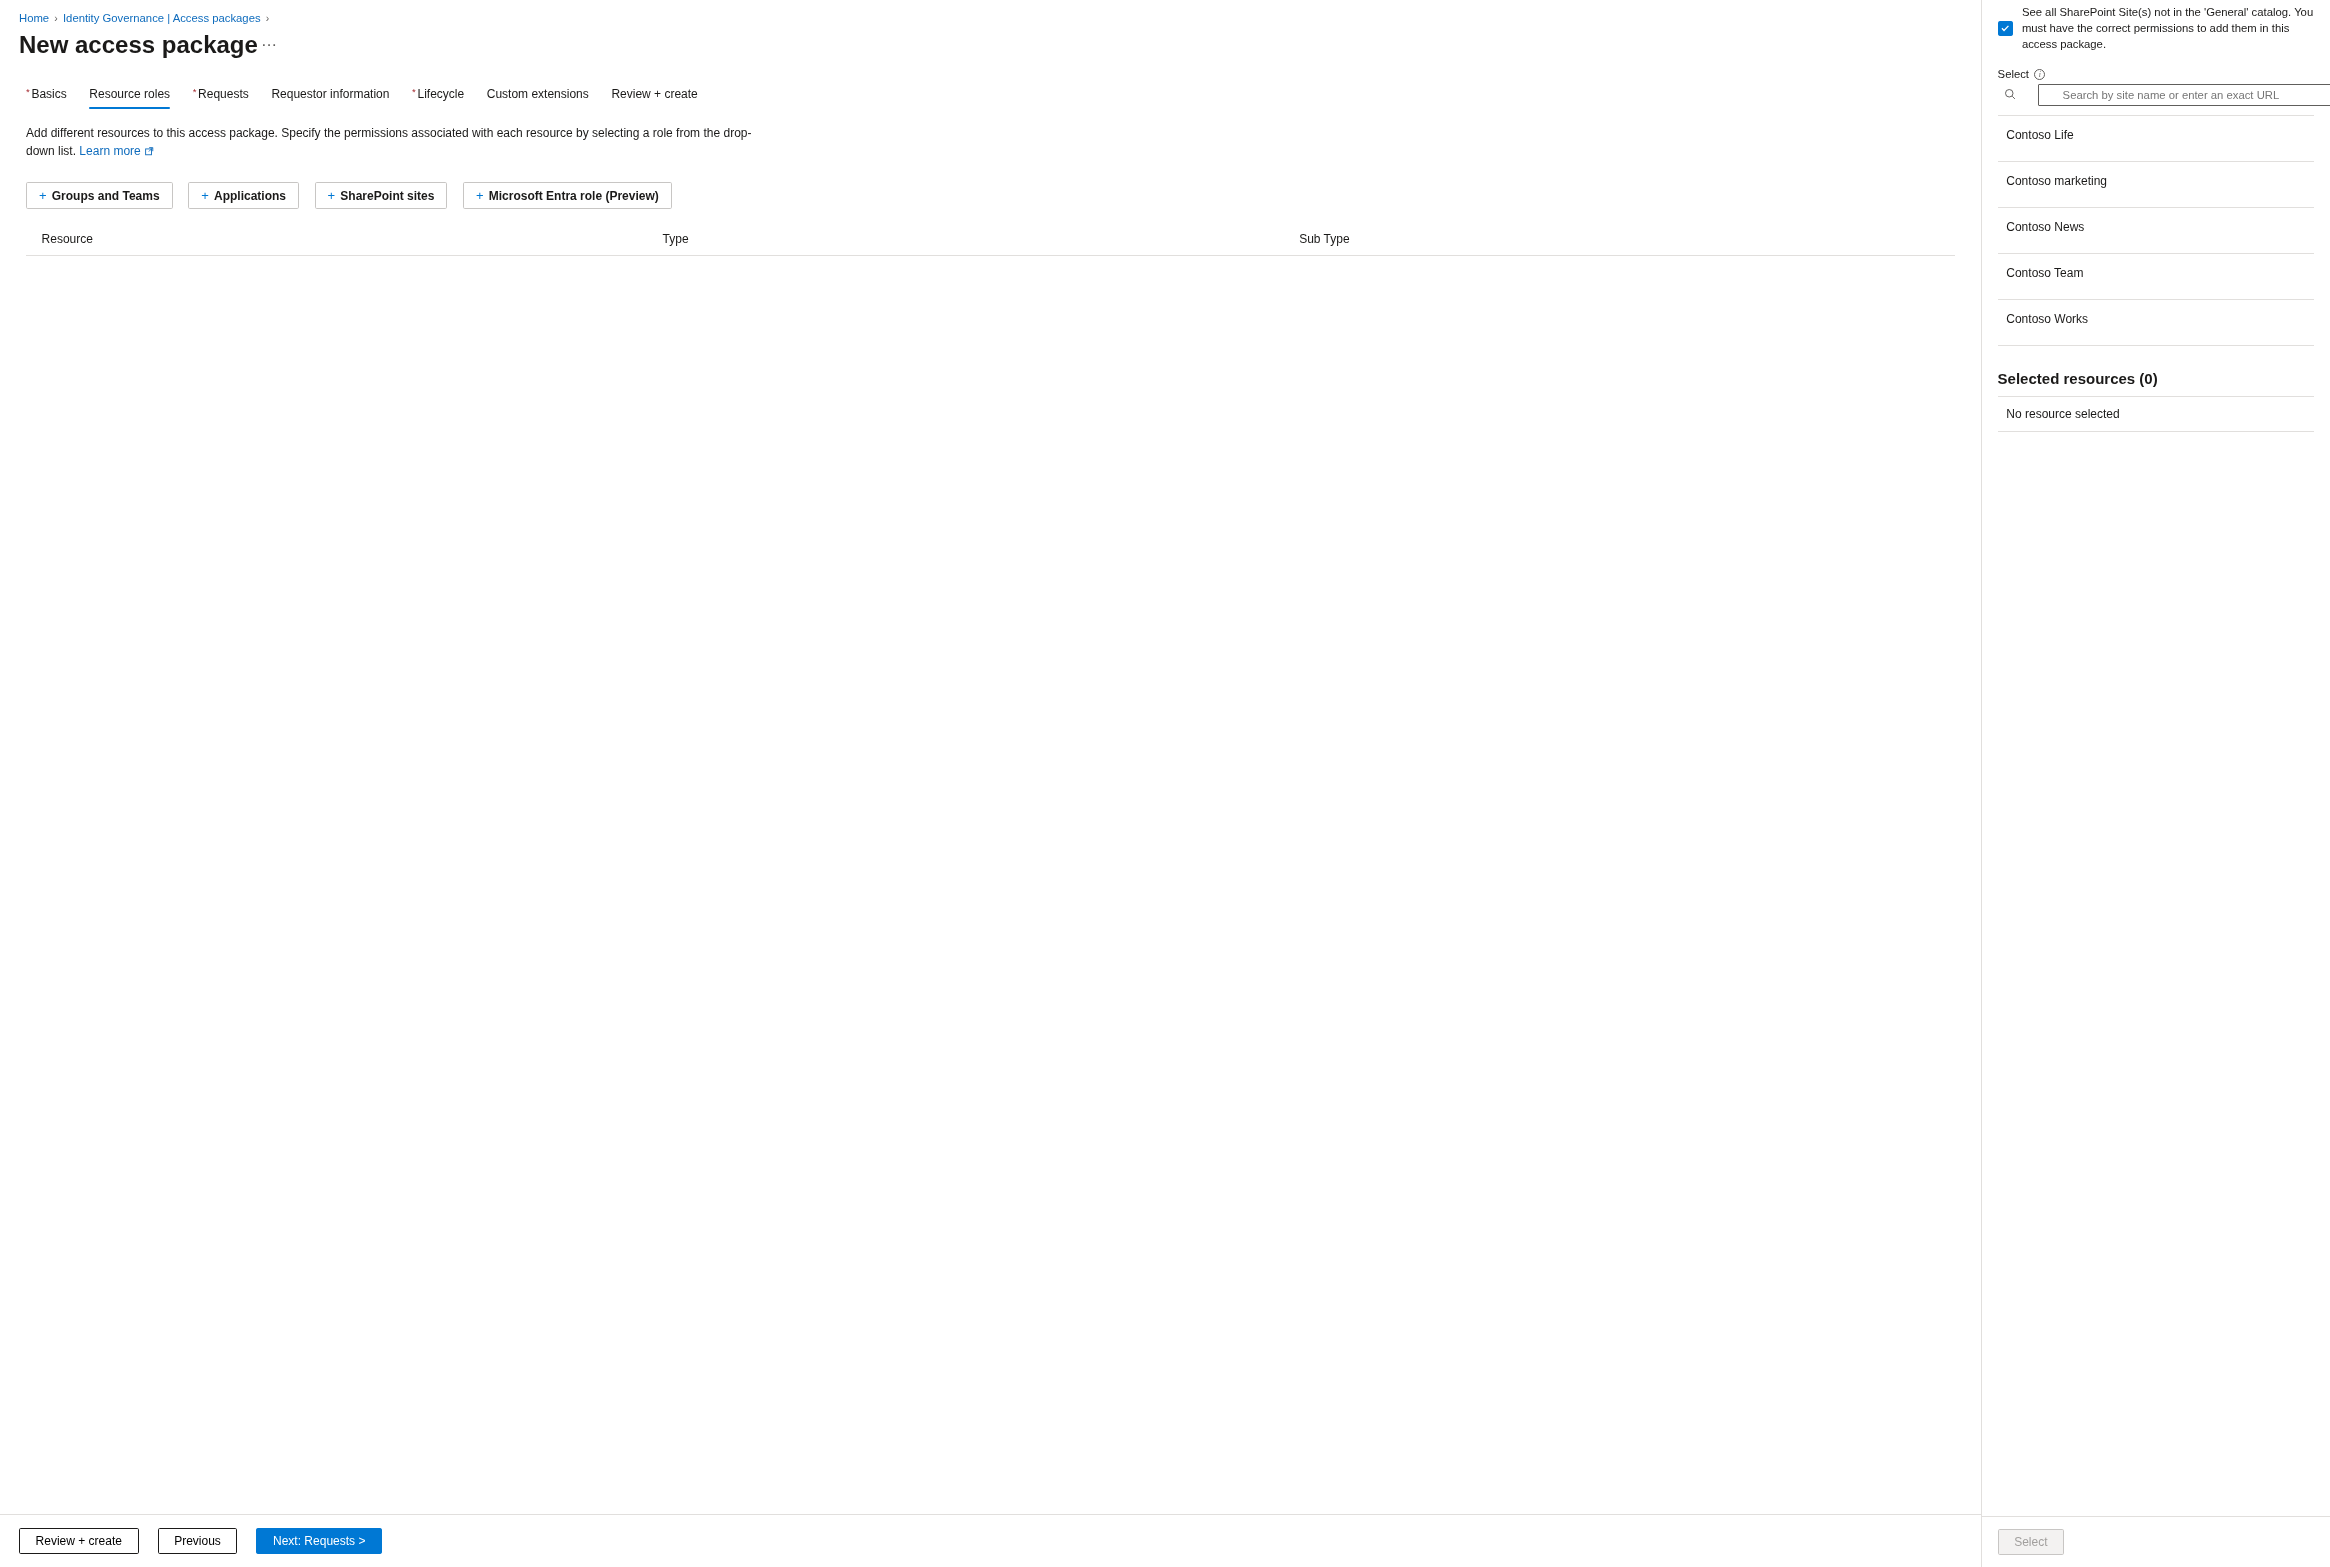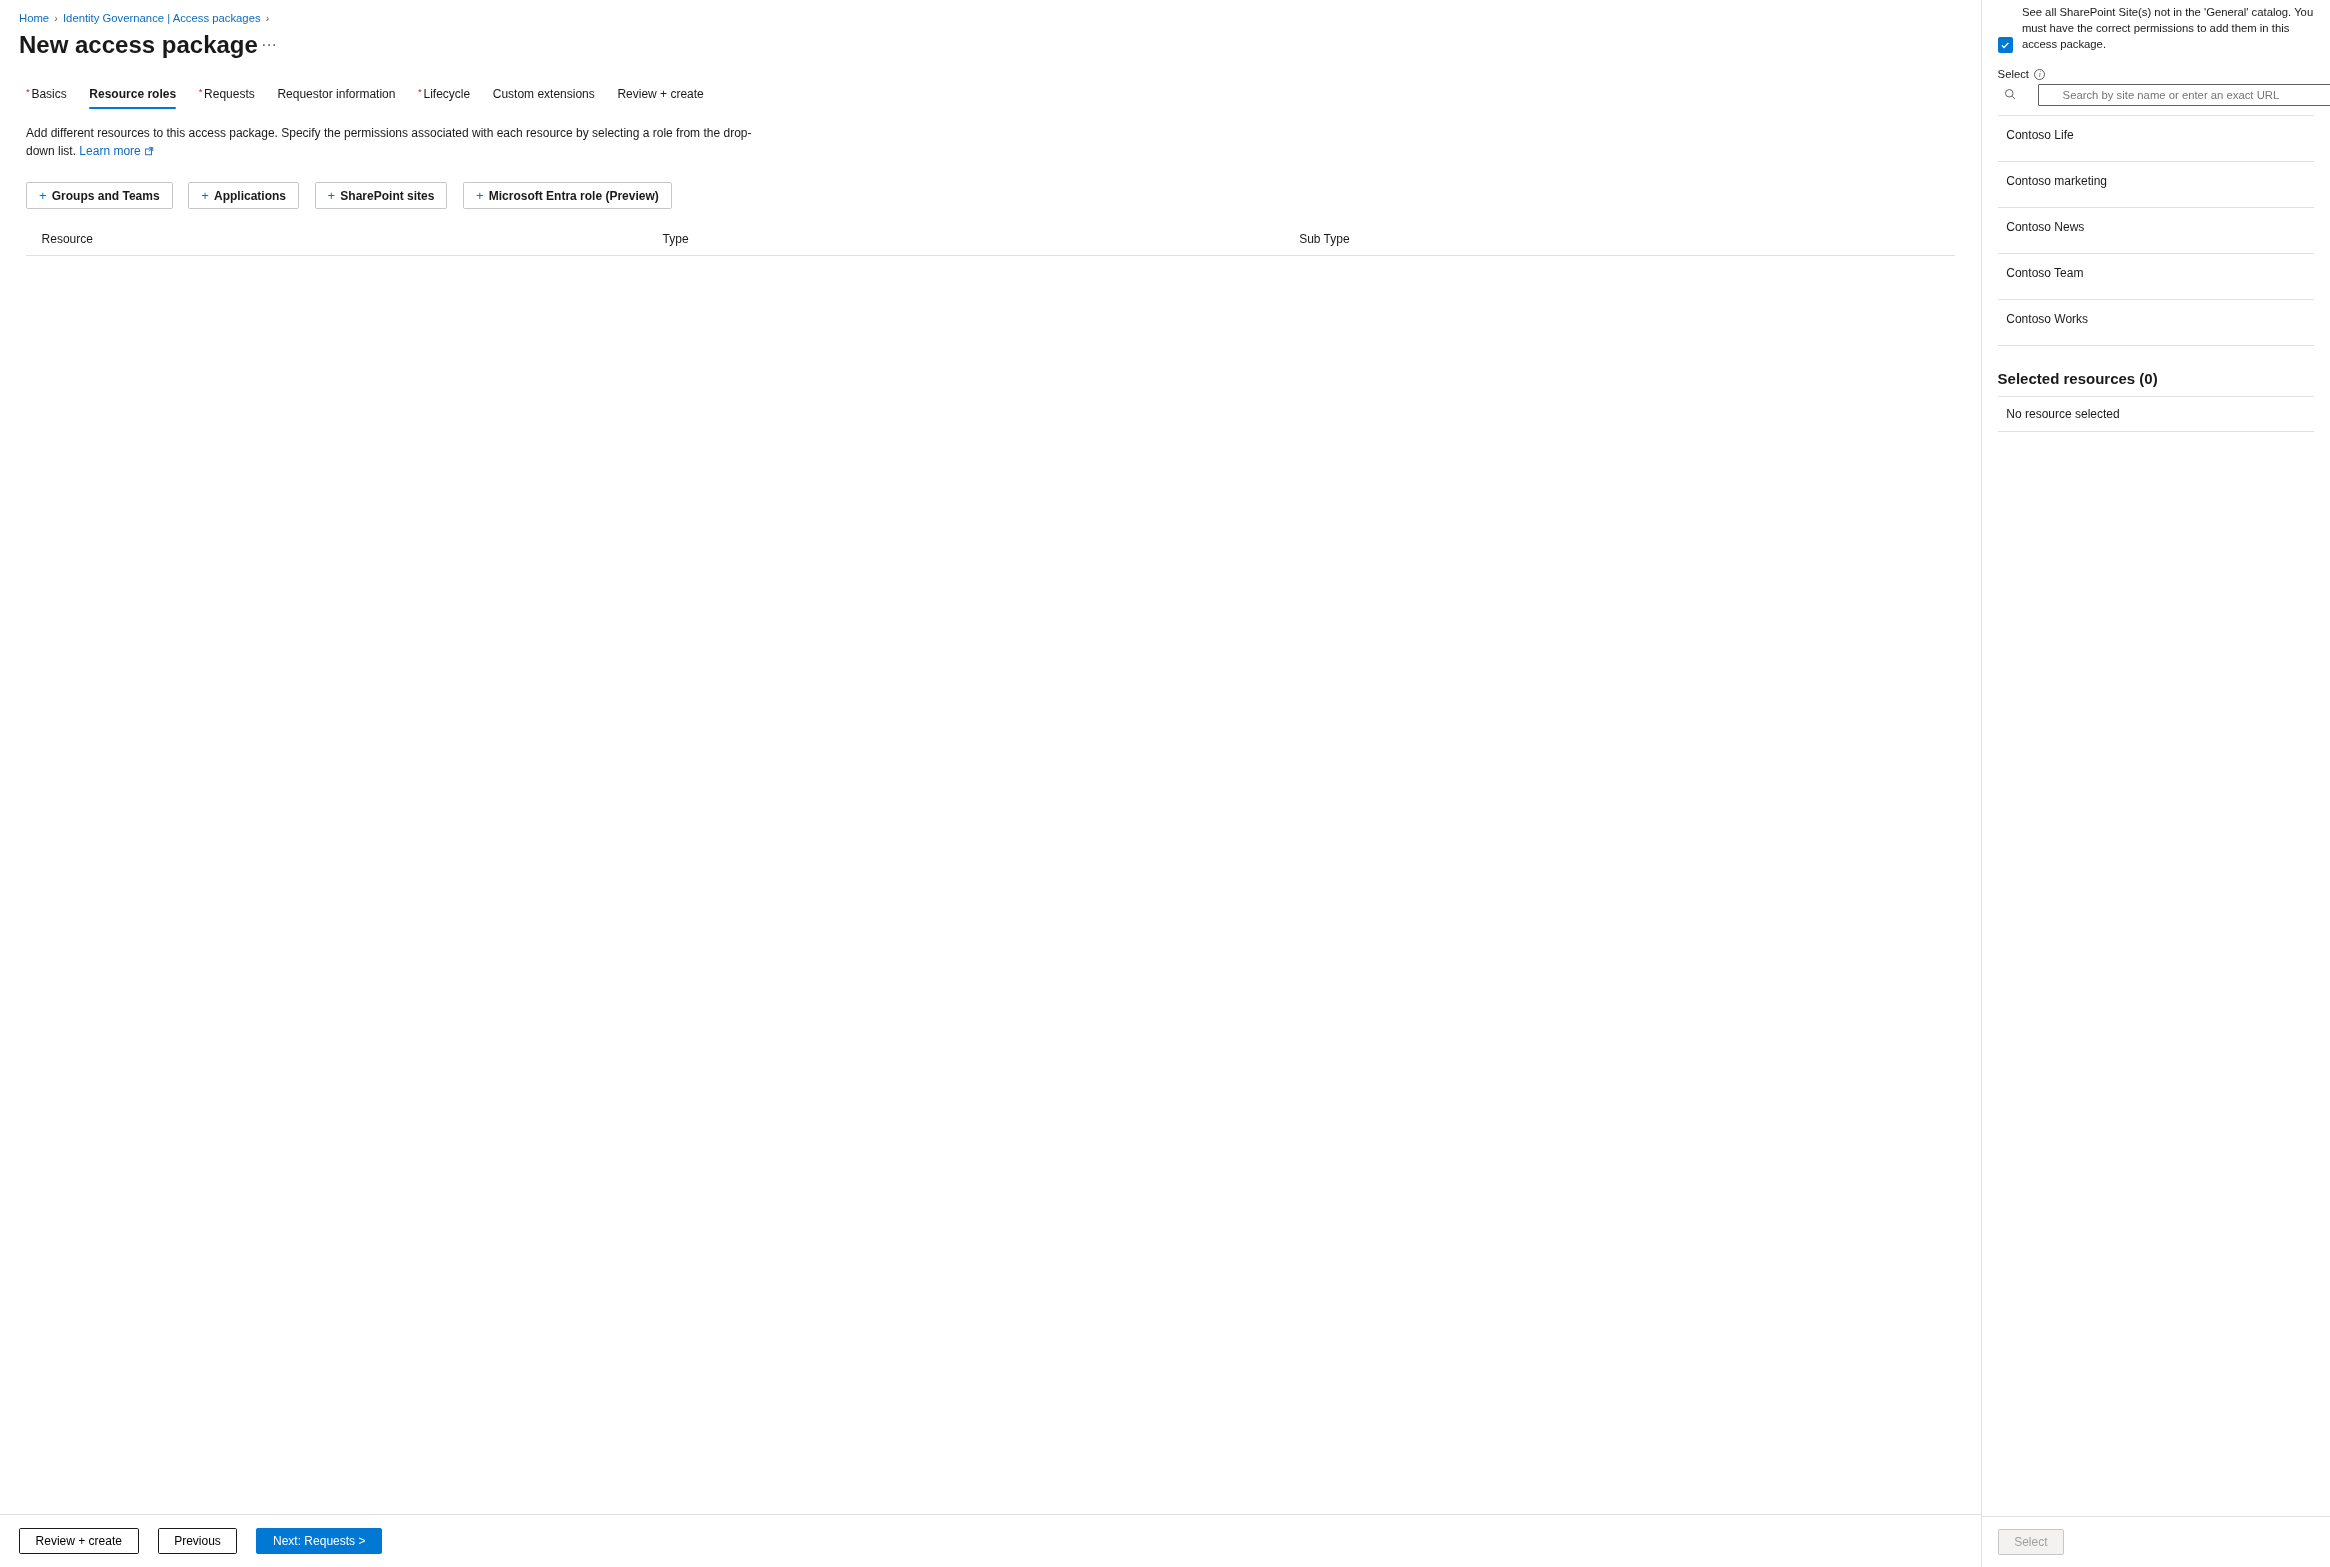--- a/index.html
+++ b/index.html
@@ -29,21 +29,21 @@
 
   
   .titlebar{display:flex;align-items:center;gap:0;padding:1.7px 19px 7px;}
   .titlebar h1{font-size:24px;font-weight:600;margin:0;}
   .titlebar .more{color:var(--muted);font-size:15.6px;letter-spacing:1.7px;cursor:pointer;padding:3.5px;}
 
   
   .tabs{display:flex;gap:22.6px;padding:15.6px 26px 0;border-bottom:0.9px solid transparent;}
   .tab{position:relative;font-size:12px;color:var(--text);padding:5.2px 0 8.7px;cursor:pointer;display:flex;align-items:center;gap:1.7px;}
   .tab .req{color:var(--required);font-size:9.6px;position:relative;top:-1.7px;}
-  .tab.active{font-weight:700;}
+  .tab.active{font-weight:400;}
   .tab.active::after{content:"";position:absolute;left:0;right:0;bottom:0;height:2.6px;background:var(--blue-bright);border-radius:0.9px;}
 
   
   .desc{padding:14px 26px 5.2px;font-size:12px;line-height:1.5;color:var(--text);max-width:782px;}
   .desc a{color:var(--link);text-decoration:none;}
   .ext-icon{display:inline-block;vertical-align:-0.9px;}
 
   
   .resource-btns{display:flex;gap:15.6px;padding:15.6px 26px 8.7px;}
   .rbtn{display:flex;align-items:center;gap:5.2px;border:0.9px solid var(--border);background:#fff;border-radius:1.7px;padding:5.2px 12px;font-size:12px;cursor:pointer;color:var(--text);font-weight:600;}
@@ -63,21 +63,21 @@
   .footer{display:flex;align-items:center;gap:19px;padding:13px 19px;border-top:0.9px solid var(--border-light);background:#fff;}
   .btn{border:0.9px solid var(--text);background:#fff;padding:5.2px 15.6px;font-size:12px;border-radius:1.7px;cursor:pointer;}
   .btn.primary{background:var(--blue-bright);color:#fff;border-color:var(--blue-bright);}
 
   
   .panel-head{display:flex;align-items:flex-start;justify-content:space-between;padding:14px 15.6px 8.7px;}
   .panel-head h2{font-size:17.4px;font-weight:600;margin:0;line-height:1.3;flex:1;}
   .close{font-size:15.6px;color:var(--muted);cursor:pointer;padding:1.7px 3.5px;line-height:1;}
 
   .panel-body{flex:1;overflow:auto;padding:3.5px 15.6px 8.7px;}
-  .checkbox-row{display:flex;gap:8.7px;align-items:flex-end;margin-bottom:15.6px;}
+  .checkbox-row{display:flex;gap:8.7px;align-items:center;margin-bottom:15.6px;}
   .cb{width:15.6px;height:15.6px;border:0.9px solid var(--blue-bright);background:var(--blue-bright);border-radius:1.7px;display:flex;align-items:center;justify-content:center;flex-shrink:0;cursor:pointer;margin-top:0.9px;}
   .cb svg{width:10.4px;height:10.4px;}
   .cb-label{font-size:11.3px;line-height:1.45;color:var(--text);}
 
   .field-label{display:flex;align-items:center;gap:5.2px;font-size:11.3px;margin-bottom:3.5px;color:var(--text);}
   .info-icon{width:11.3px;height:11.3px;border:0.9px solid var(--muted);border-radius:50%;display:inline-flex;align-items:center;justify-content:center;font-size:7.8px;color:var(--muted);font-style:italic;font-family:Georgia,serif;}
 
   .searchbox{position:relative;margin-bottom:8.7px;}
   .searchbox input{width:100%;padding:4.3px 7px 4.3px 24px;border:0.9px solid #605e5c;font-size:11.3px;outline:none;border-radius:1px;margin-left:40px;}
   .searchbox .sicon{position:absolute;left:6px;top:50%;transform:translateY(-50%);color:var(--muted);}

